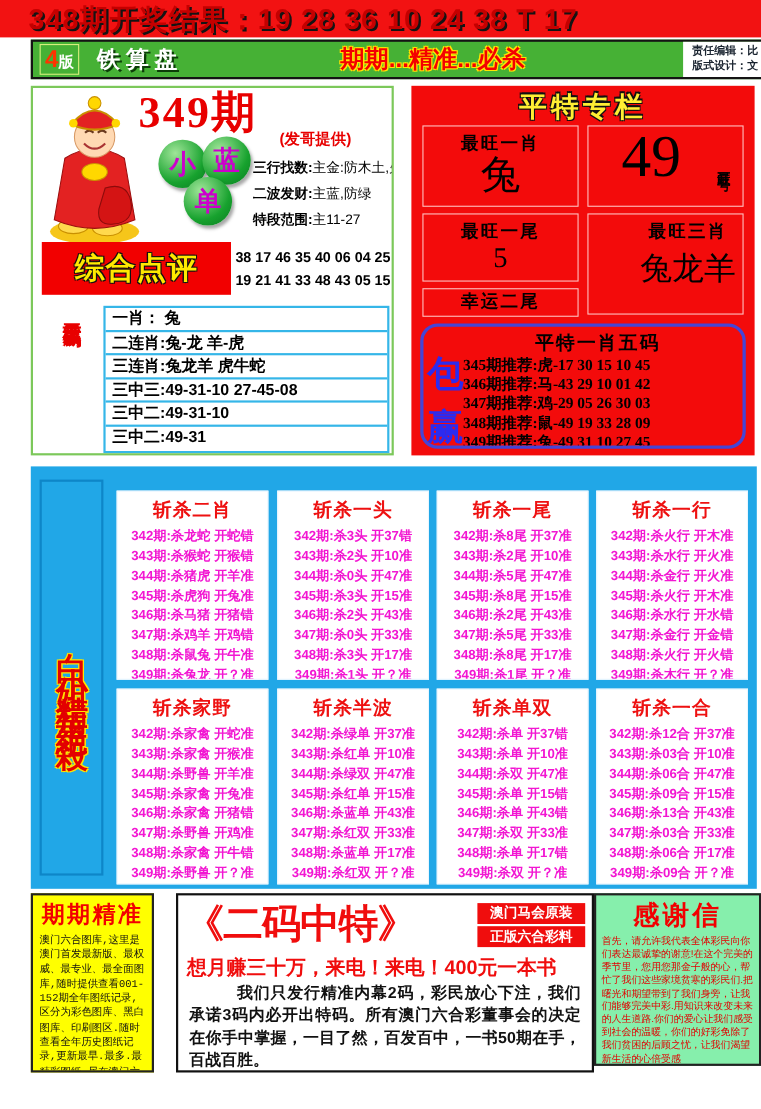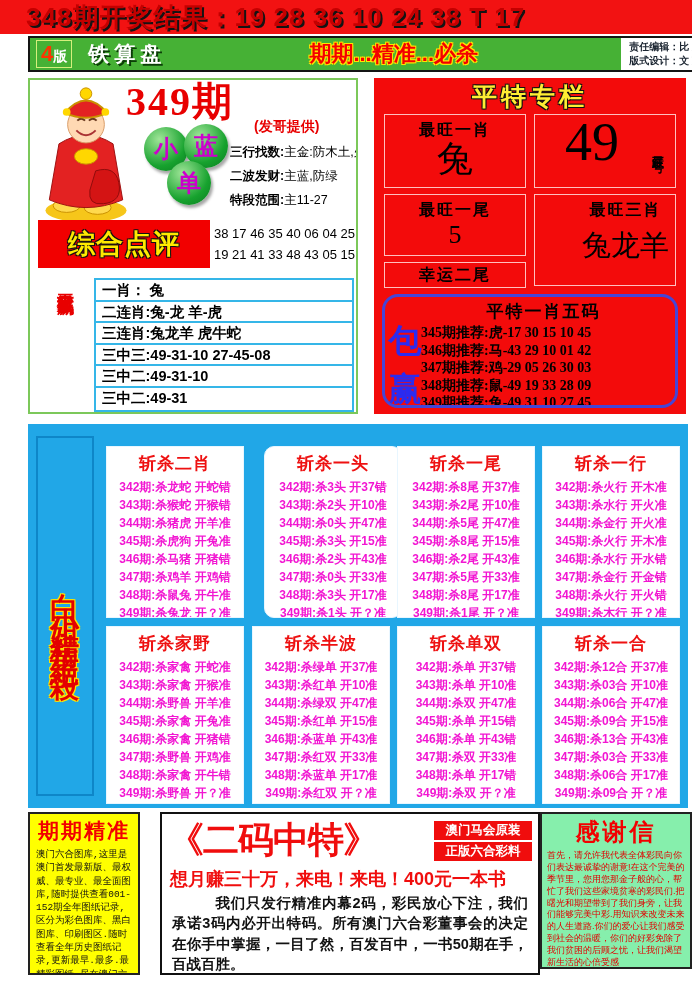--- a/index.html
+++ b/index.html
@@ -37,21 +37,21 @@
             background:radial-gradient(circle at 35% 28%, #9fe598, #17a22e 62%, #0a7a20);
             color:#cc00cc; font-size:24px; font-weight:bold; display:flex; align-items:center;
             justify-content:center; box-shadow:2px 3px 3px rgba(0,0,0,.35); }
   .tips { position:absolute; left:200px; top:64px; width:128px; font-size:12.5px; color:#000; }
   .tips .tline { margin-bottom:7px; white-space:nowrap; }
   .tips .tlabel { font-weight:bold; }
   .review-box { position:absolute; left:8px; top:140px; width:172px; height:48px; background:#f20000;
                 display:flex; align-items:center; justify-content:center; }
   .review-title { font-family:"Liberation Serif", serif; font-size:27px; font-weight:bold; color:#ffe900;
                   letter-spacing:1px; text-shadow:1px 1px 0 #111,-1px 1px 0 #111,1px -1px 0 #111,-1px -1px 0 #111; white-space:nowrap; }
-  .review-numbers { position:absolute; left:184px; top:143px; width:146px; font-size:13px; font-weight:normal;
+  .review-numbers { position:absolute; left:184px; top:143px; width:146px; font-size:13px; font-weight:bold;
                     color:#000; line-height:21px; white-space:nowrap; }
   .ptable { position:absolute; left:64px; top:198px; width:260px; height:134px; border:2px solid #35b6e8; }
   .trow { height:21.6px; line-height:21px; border-bottom:2px solid #35b6e8; padding-left:6px;
           font-size:14.5px; font-weight:bold; color:#000; white-space:nowrap; overflow:hidden; }
   .trow:last-child { border-bottom:none; }
   .vert-red { position:absolute; left:24px; top:200px; height:132px; writing-mode:vertical-rl;
               text-orientation:upright; font-size:17px; font-weight:bold; color:#e80000; letter-spacing:1px; }
 
   
   .right-panel { position:absolute; left:374px; top:78px; width:312px; height:336px; background:#f30b0b; overflow:hidden; }
@@ -221,21 +221,21 @@
       <div class="kbox-title">斩杀二肖</div>
       <div class="krow">342期:杀龙蛇 开蛇错</div>
       <div class="krow">343期:杀猴蛇 开猴错</div>
       <div class="krow">344期:杀猪虎 开羊准</div>
       <div class="krow">345期:杀虎狗 开兔准</div>
       <div class="krow">346期:杀马猪 开猪错</div>
       <div class="krow">347期:杀鸡羊 开鸡错</div>
       <div class="krow">348期:杀鼠兔 开牛准</div>
       <div class="krow">349期:杀兔龙 开？准</div>
     </div>
-    <div class="kbox" style="left:236px;top:22px;height:172px;border-radius:10px;">
+    <div class="kbox" style="left:224px;top:22px;height:172px;">
       <div class="kbox-title">斩杀一头</div>
       <div class="krow">342期:杀3头 开37错</div>
       <div class="krow">343期:杀2头 开10准</div>
       <div class="krow">344期:杀0头 开47准</div>
       <div class="krow">345期:杀3头 开15准</div>
       <div class="krow">346期:杀2头 开43准</div>
       <div class="krow">347期:杀0头 开33准</div>
       <div class="krow">348期:杀3头 开17准</div>
       <div class="krow">349期:杀1头 开？准</div>
     </div>

